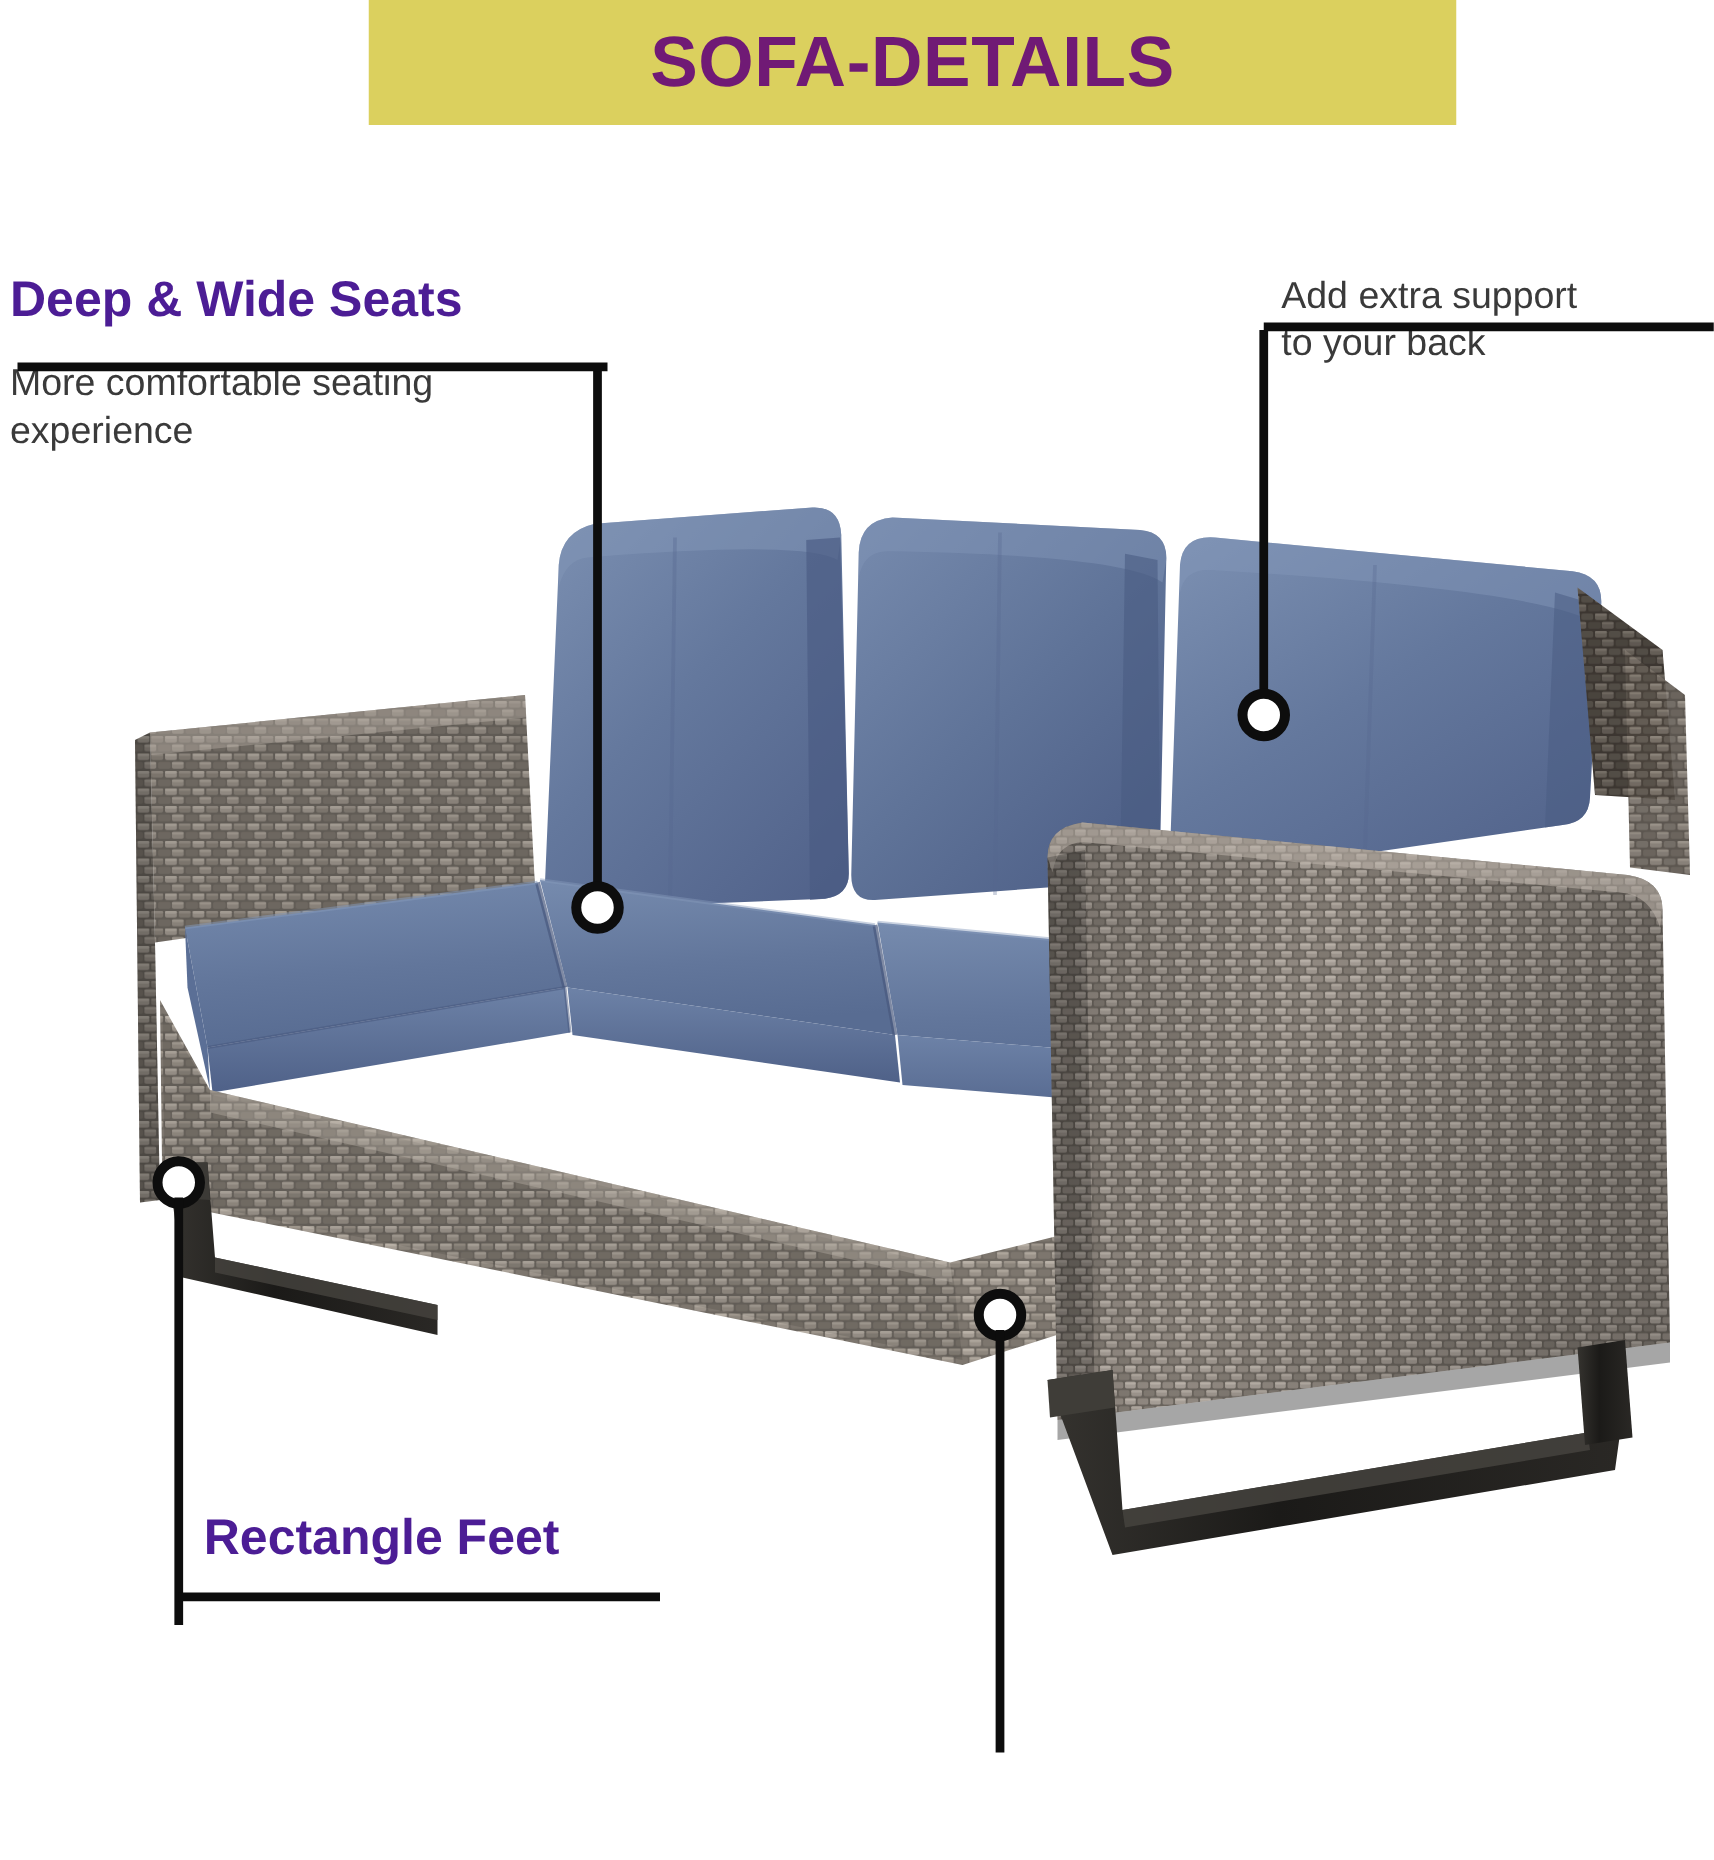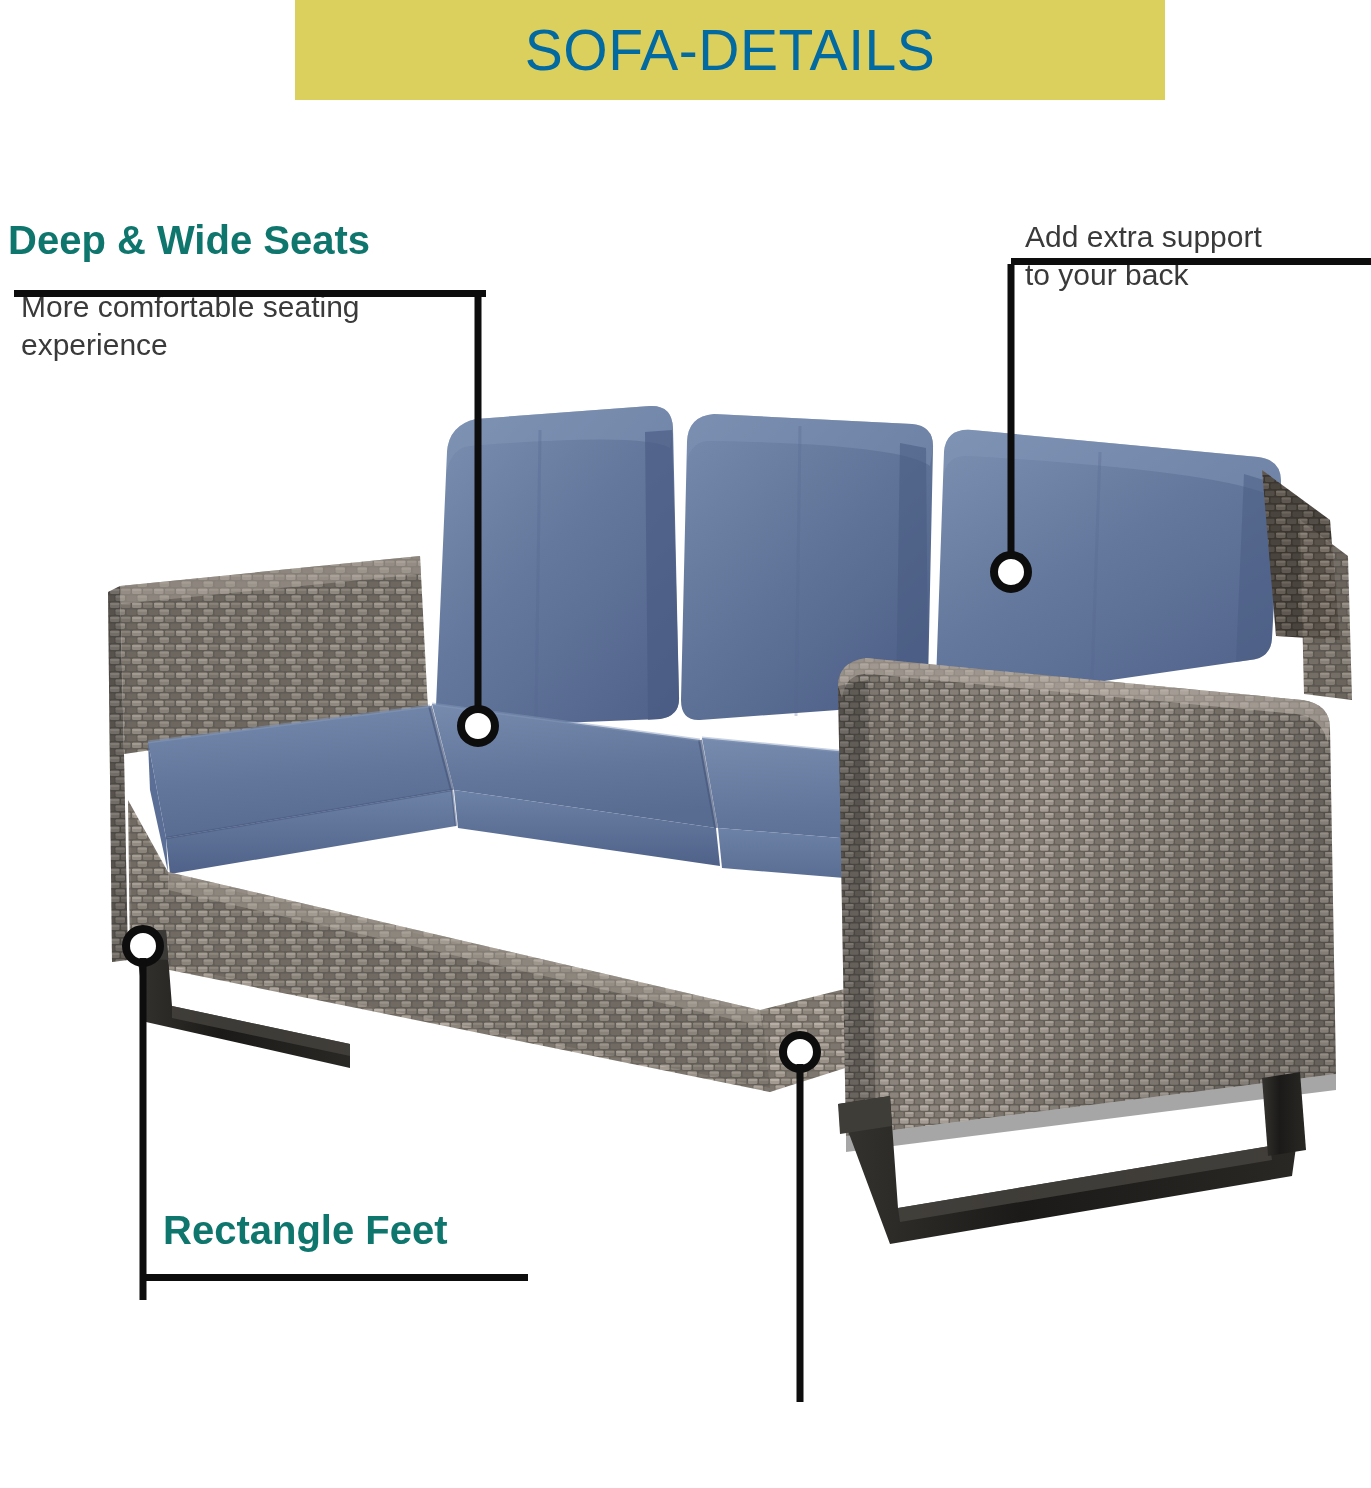--- a/index.html
+++ b/index.html
@@ -9,35 +9,34 @@
     color:#2b2b2b;
   }
   #stage{position:absolute;inset:0;width:1371px;height:1488px;background:#ffffff;}
 
   
   .banner{
     position:absolute;left:295px;top:0px;width:870px;height:100px;
     display:flex;align-items:center;justify-content:center;
   }
   .banner-title{
-    font-size:57px;font-weight:normal;letter-spacing:0.5px;
-    color:#0369a1;line-height:1;white-space:nowrap;
+    font-size:57px;font-weight:bold;letter-spacing:0.5px;
+    color:#701a75;line-height:1;white-space:nowrap;
     font-family:"Liberation Sans","DejaVu Sans",sans-serif;
   }
 
   
   .callout{position:absolute;}
   .callout .head{
-    font-size:40px;font-weight:bold;color:#0f766e;line-height:1.1;
+    font-size:40px;font-weight:bold;color:#4c1d95;line-height:1.1;
     white-space:nowrap;
   }
   .callout .body{
     font-size:30px;font-weight:400;color:#3a3a3a;line-height:1.25;
     white-space:pre-line;
-    margin-left:13px;
   }
   .rule{background:#0d0d0d;position:absolute;}
 
   
   #sofa-art{position:absolute;left:0;top:0;width:1371px;height:1488px;}
   .anno-layer{position:absolute;left:0;top:0;width:1371px;height:1488px;pointer-events:none;}
 </style>
 </head>
 <body>
 

